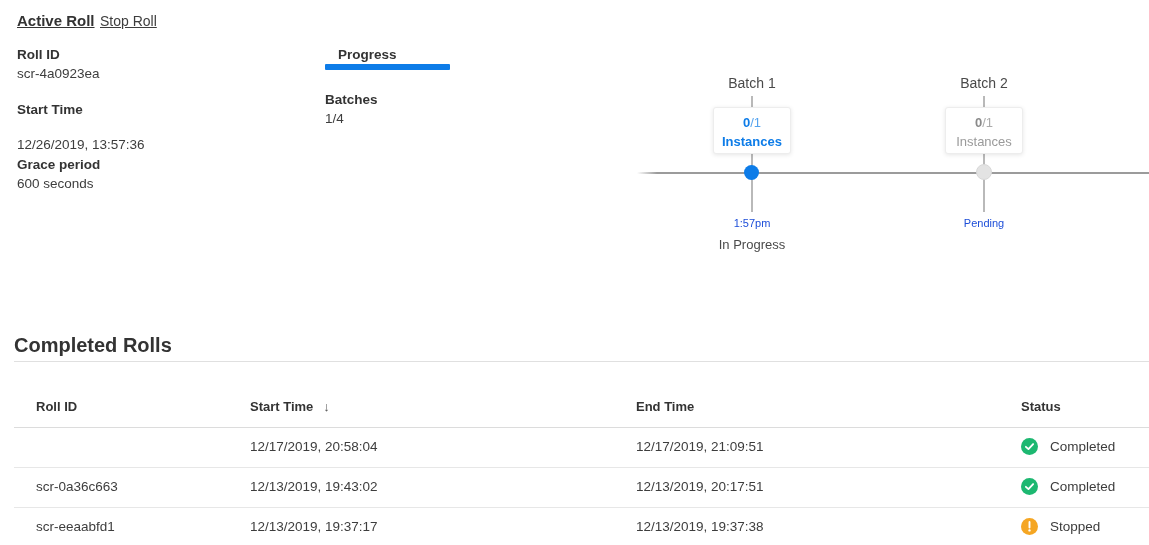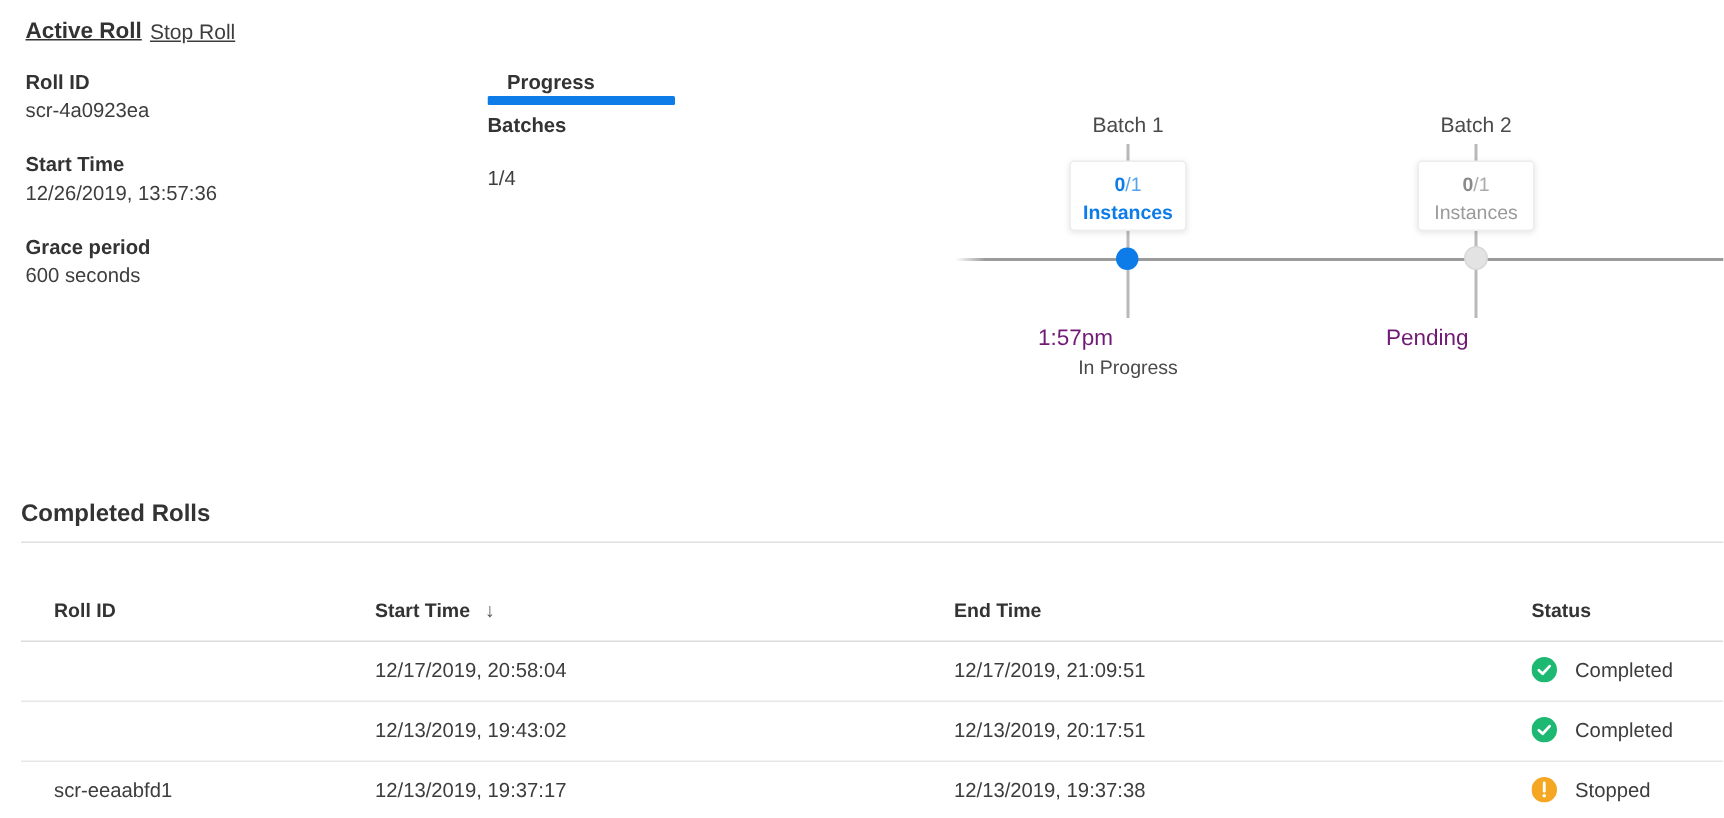--- a/index.html
+++ b/index.html
@@ -42,25 +42,25 @@
     text-align:center;font-size:13px;padding-top:5px;line-height:19px;}
   .b-dot{position:absolute;border-radius:50%;}
   .batch.active .b-dot{left:52px;top:90px;width:15px;height:15px;background:var(--accent);}
   .batch.pending .b-dot{left:52px;top:89px;width:16px;height:16px;background:#e3e3e3;border:1px solid #d8d8d8;}
   .batch.active .b-card{color:var(--accent);font-weight:600;}
   .batch.active .frac-total{opacity:.7;font-weight:400;}
   .batch.pending .b-card{color:#9a9a9a;}
   .batch.pending .frac-done{color:#8a8a8a;}
   .batch.pending .frac-total{color:#ababab;}
   .frac-done{font-weight:700;}
-  .b-time{position:absolute;top:142px;left:0;width:100%;text-align:left;font-size:15px;color:#701a75;}
+  .b-time{position:absolute;top:142px;left:0;width:100%;text-align:center;font-size:11px;color:#1d4ed8;}
   .b-status{position:absolute;top:162px;left:0;width:100%;text-align:center;font-size:13px;color:#4a4a4a;}
 
   
-  .cr-title{left:14px;top:334px;font-size:16px;font-weight:bold;color:var(--label);}
+  .cr-title{left:14px;top:334px;font-size:20px;font-weight:bold;color:var(--label);}
   .divider{height:1px;background:#e0e0e0;left:14px;width:1135px;}
   .d-section{top:361px;}
   .d-header{top:427px;background:#dcdcdc;}
   .d-row1{top:467px;background:#e7e7e7;}
   .d-row2{top:507px;background:#e7e7e7;}
   .th{top:399px;font-size:13px;font-weight:600;color:var(--label);}
   .col1{left:36px;} .col2{left:250px;text-align:right;} .col3{left:636px;} .col4{left:1021px;}
   .sort-icon{display:inline-block;margin-left:10px;font-size:13px;color:#555;cursor:pointer;font-weight:400;}
   .t-row{position:absolute;left:0;width:1149px;height:40px;}
   .r1{top:427px;} .r2{top:467px;} .r3{top:507px;}
@@ -75,29 +75,29 @@
 </style>
 </head>
 <body>
 
 <div class="abs ar-title">Active Roll</div>
 <a class="abs stop-roll">Stop Roll</a>
 
 <div class="abs f-label" style="left:17px;top:47px">Roll ID</div>
 <div class="abs f-value" style="left:17px;top:66px">scr-4a0923ea</div>
 <div class="abs f-label" style="left:17px;top:102px">Start Time</div>
-<div class="abs f-value" style="left:17px;top:121px">12/26/2019, 13:57:36</div>
+<div class="abs f-value" style="left:17px;top:137px">12/26/2019, 13:57:36</div>
 <div class="abs f-label" style="left:17px;top:157px">Grace period</div>
 <div class="abs f-value" style="left:17px;top:176px">600 seconds</div>
 
 <div class="abs f-label" style="left:338px;top:47px">Progress</div>
 <div class="abs progress-bar">
     <div class="progress-fill"></div>
   </div>
-<div class="abs f-label" style="left:325px;top:76px">Batches</div>
+<div class="abs f-label" style="left:325px;top:92px">Batches</div>
 <div class="abs f-value" style="left:325px;top:111px">1/4</div>
 
 <div class="abs h-line"></div>
 
 <div class="batch active" style="left:692px">
   <div class="b-name">Batch 1</div>
   <div class="b-vline"></div>
   <div class="b-card">
     <div><span class="frac-done">0</span><span class="frac-total">/1</span></div>
     <div>Instances</div>
@@ -136,20 +136,21 @@
         <circle cx="8" cy="8" r="8" fill="currentColor"></circle>
         <path d="M4.6 8.3 7 10.5 11.4 5.7" stroke="#fff" stroke-width="1.7" fill="none" stroke-linecap="round" stroke-linejoin="round"></path>
       </svg>
 
   </span>
   <div class="td status-label">Completed</div>
 </div>
 <div class="abs divider d-row1"></div>
 
 <div class="t-row r2">
+  <div class="td col1">scr-0a36c663</div>
   <div class="td col2">12/13/2019, 19:43:02</div>
   <div class="td col3">12/13/2019, 20:17:51</div>
   <span class="status-icon col4 success">
     <svg class="check" viewBox="0 0 16 16">
         <circle cx="8" cy="8" r="8" fill="currentColor"></circle>
         <path d="M4.6 8.3 7 10.5 11.4 5.7" stroke="#fff" stroke-width="1.7" fill="none" stroke-linecap="round" stroke-linejoin="round"></path>
       </svg>
 
   </span>
   <div class="td status-label">Completed</div>

